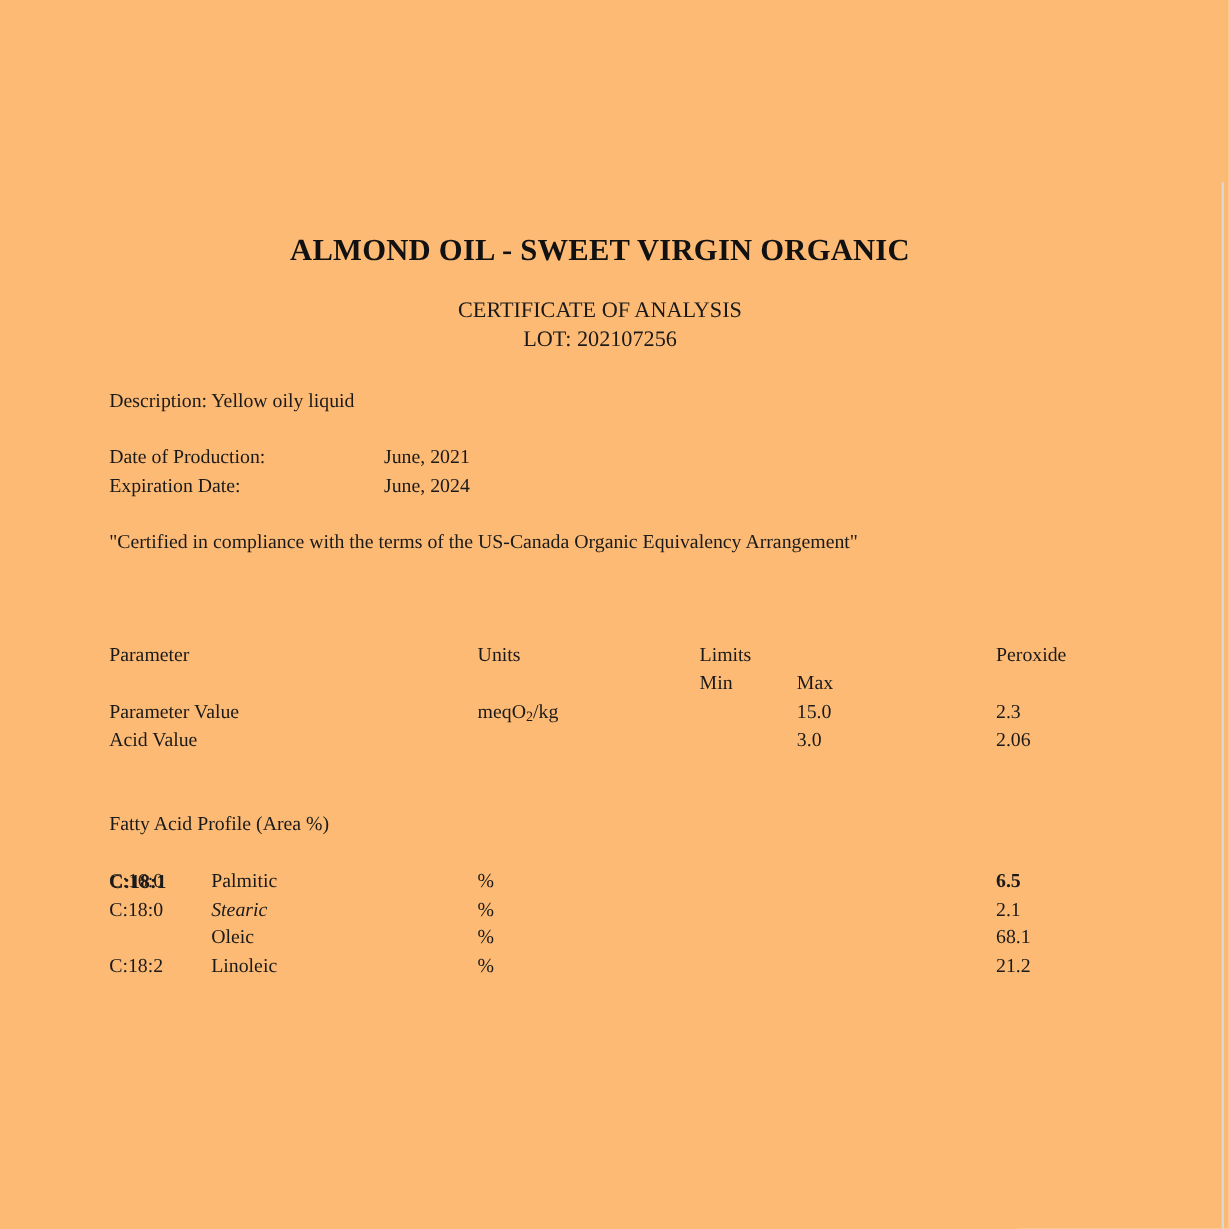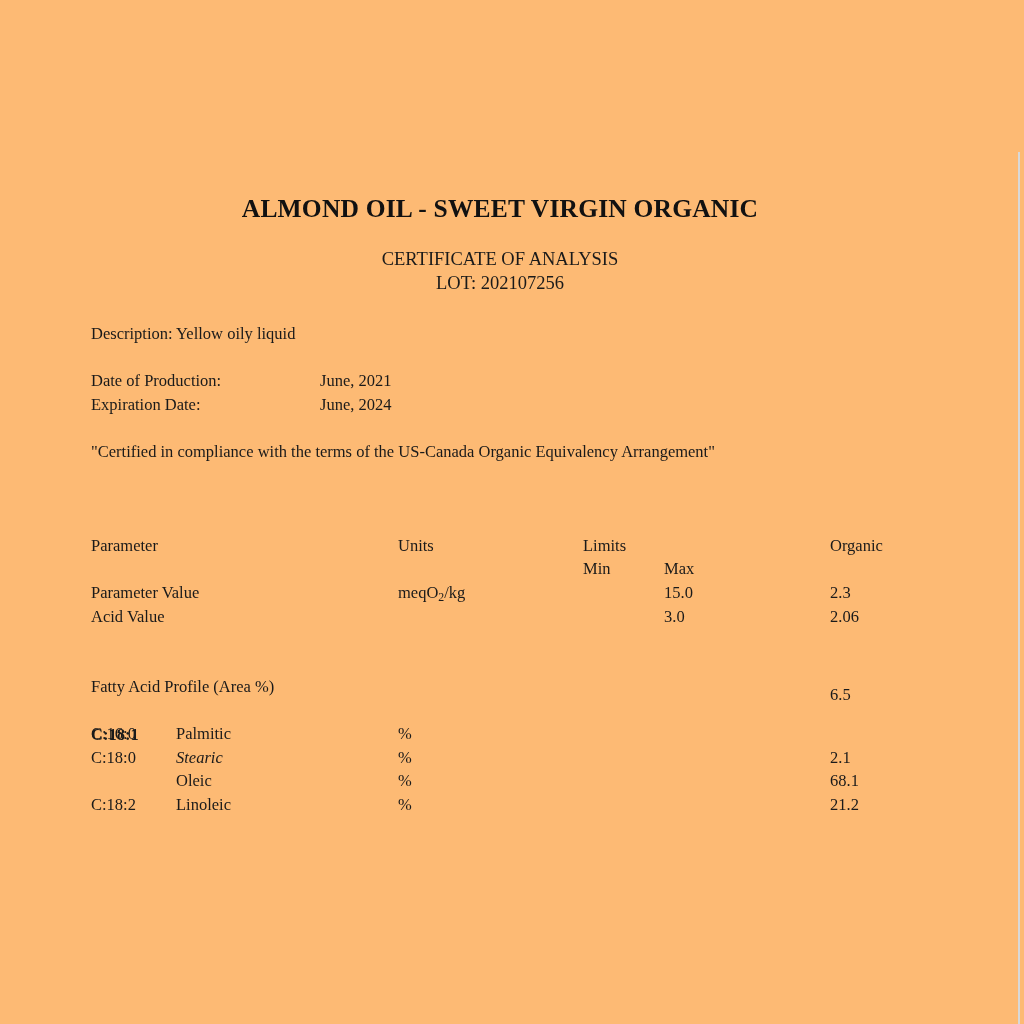--- a/index.html
+++ b/index.html
@@ -106,21 +106,21 @@
 
   <div class="line" style="left:91px; top:397px;">Expiration Date:</div>
   <div class="line" style="left:320px; top:397px;">June, 2024</div>
 
   <div class="line" style="left:91px; top:444px;">"Certified in compliance with the terms of the US-Canada Organic Equivalency Arrangement"</div>
 
 
   <div class="line col-param" style="top:538px;">Parameter</div>
   <div class="line col-units" style="top:538px;">Units</div>
   <div class="line col-min" style="top:538px;">Limits</div>
-  <div class="line col-result" style="top:538px;">Organic</div>
+  <div class="line col-result" style="top:538px;">Peroxide</div>
 
   <div class="line col-min" style="top:561px;">Min</div>
   <div class="line col-max" style="top:561px;">Max</div>
 
   <div class="line col-param" style="top:585px;">Parameter Value</div>
   <div class="line col-units" style="top:585px;"><span>meqO</span><sub>2</sub><span>/kg</span></div>
   <div class="line col-min" style="top:585px;"></div>
   <div class="line col-max" style="top:585px;">15.0</div>
   <div class="line col-result" style="top:585px;">2.3</div>
 
@@ -128,21 +128,21 @@
   <div class="line col-units" style="top:609px;"><span></span><sub></sub><span></span></div>
   <div class="line col-min" style="top:609px;"></div>
   <div class="line col-max" style="top:609px;">3.0</div>
   <div class="line col-result" style="top:609px;">2.06</div>
 
   <div class="line" style="left:91px; top:679px;">Fatty Acid Profile (Area %)</div>
 
   <div class="line col-param" style="top:726px;">C:16:0</div>
   <div class="line col-name" style="top:726px;">Palmitic</div>
   <div class="line col-units" style="top:726px;">%</div>
-  <div class="line col-result" style="top:687px;">6.5</div>
+  <div class="line col-result" style="top:726px;font-weight:bold;">6.5</div>
 
   <div class="line col-param" style="top:750px;">C:18:0</div>
   <div class="line col-name" style="top:750px;font-style:italic;">Stearic</div>
   <div class="line col-units" style="top:750px;">%</div>
   <div class="line col-result" style="top:750px;">2.1</div>
 
   <div class="line col-param" style="top:727px;font-weight:bold;">C:18:1</div>
   <div class="line col-name" style="top:773px;">Oleic</div>
   <div class="line col-units" style="top:773px;">%</div>
   <div class="line col-result" style="top:773px;">68.1</div>

